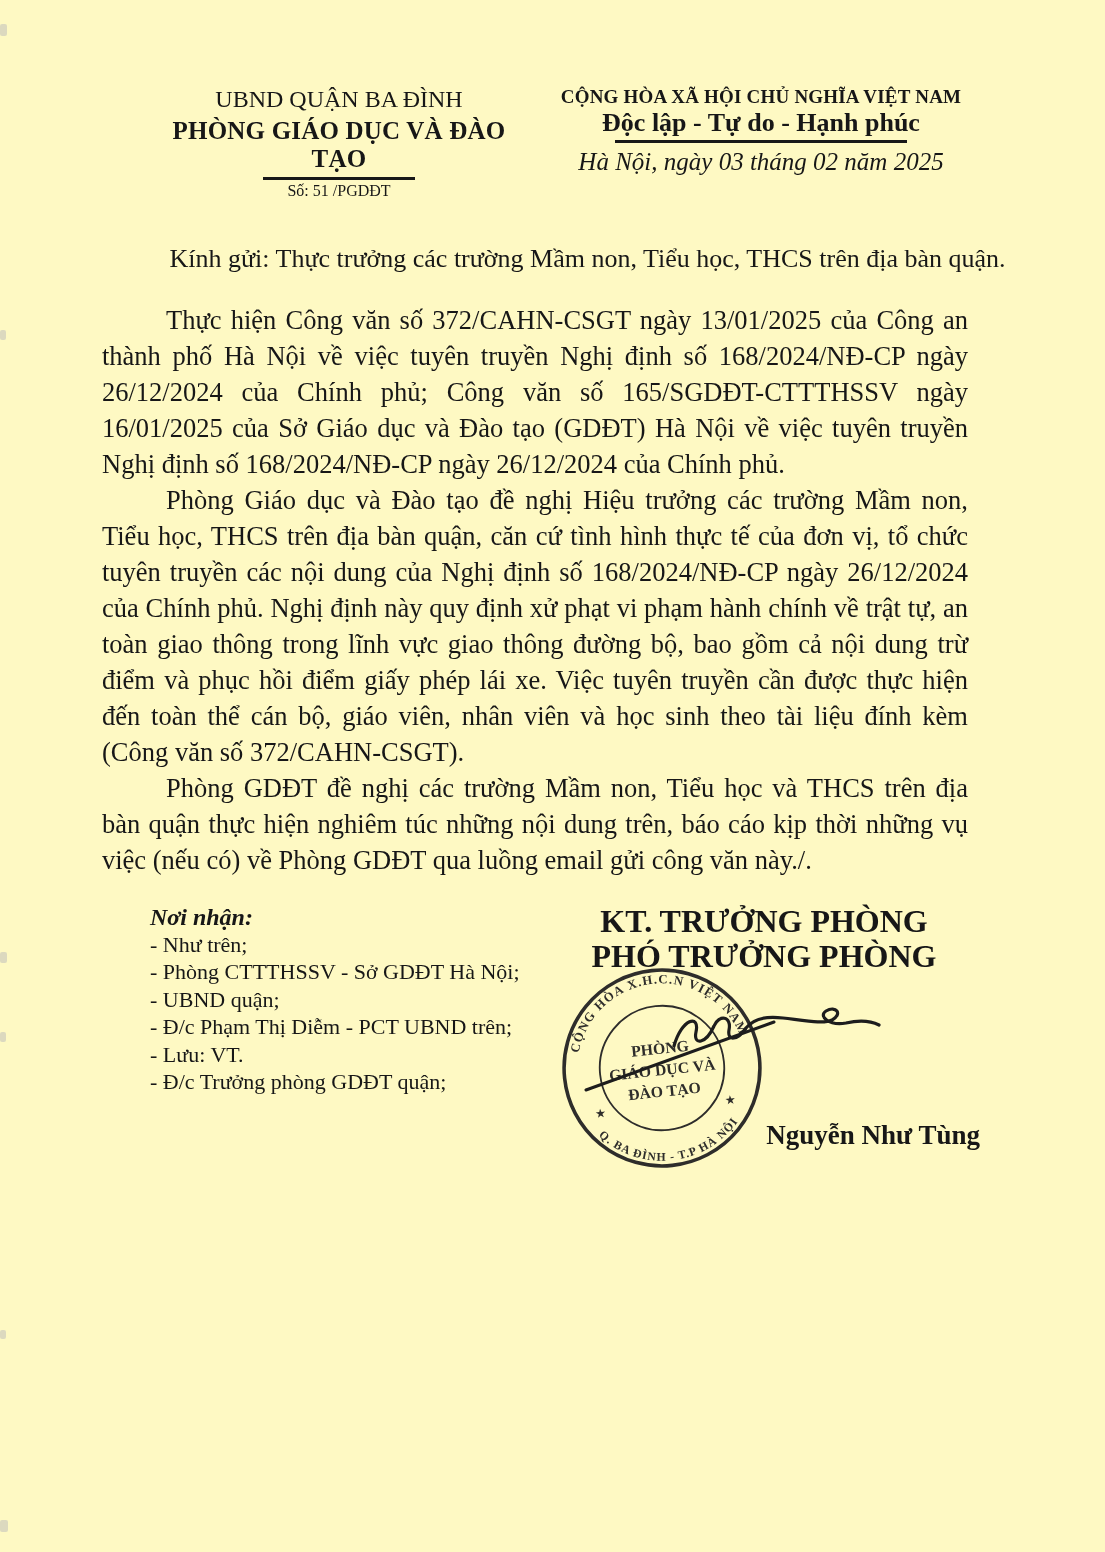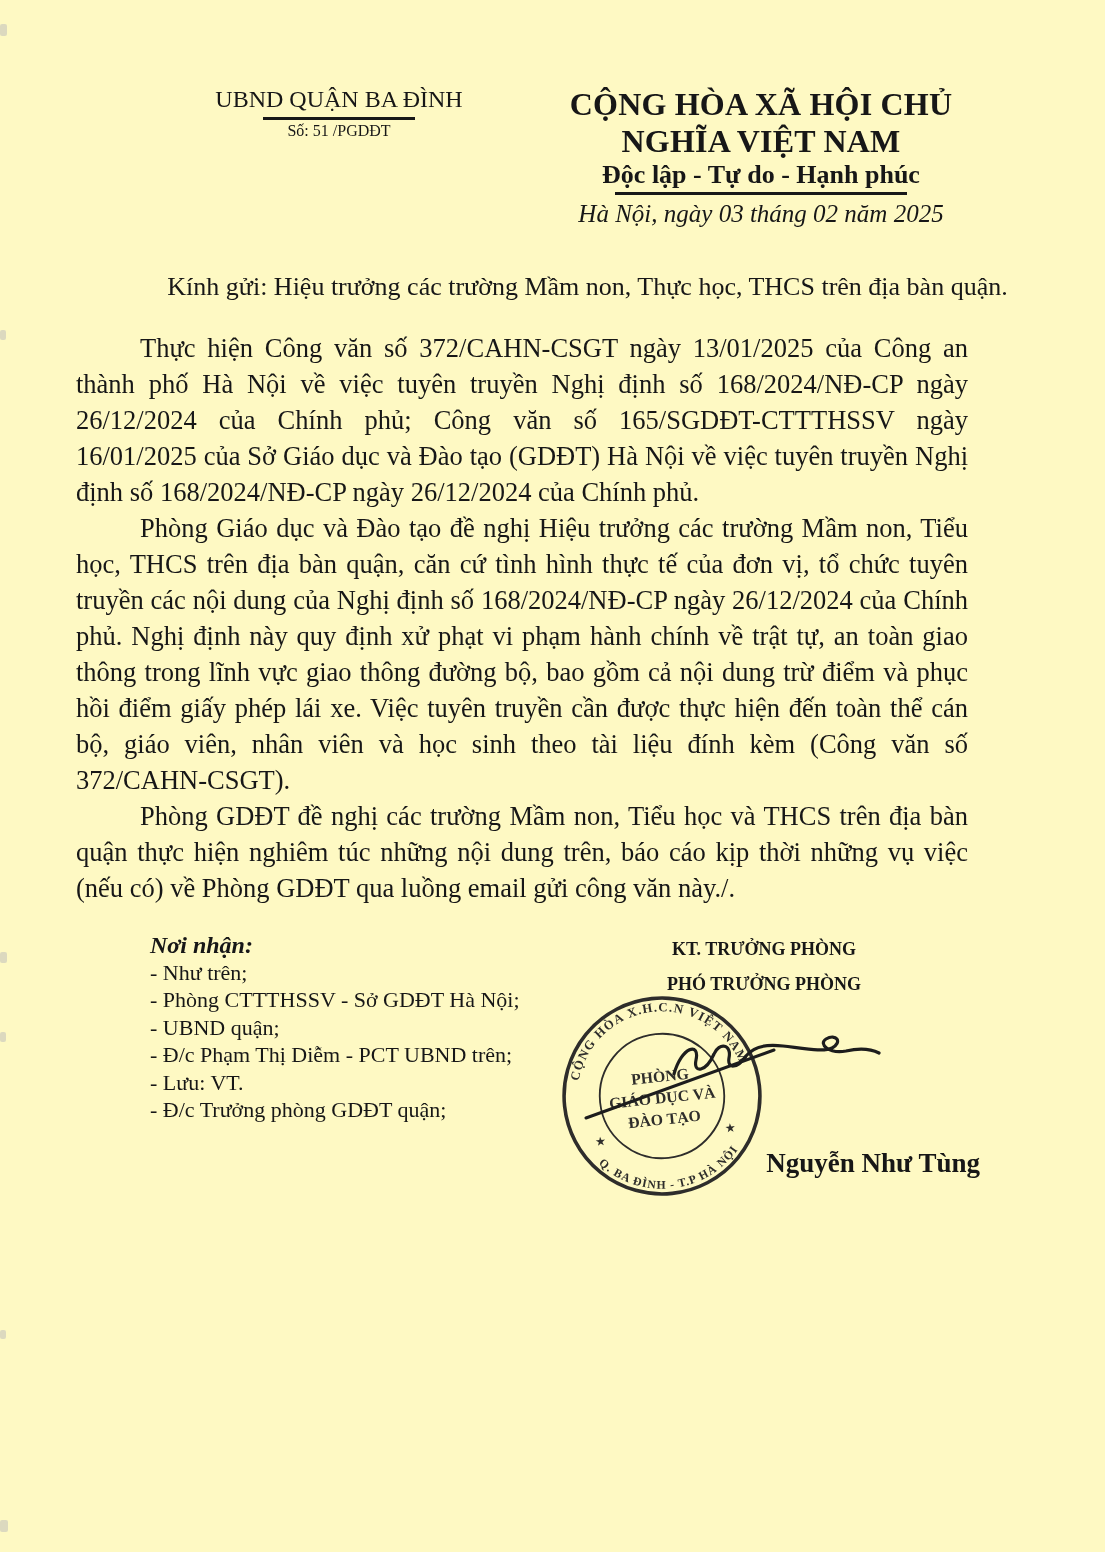--- a/index.html
+++ b/index.html
@@ -11,36 +11,36 @@
   }
   
   .header { display:flex; padding-top:86px; }
   .hl { margin-left:163px; width:352px; text-align:center; }
   .hl-parent { font-size:24px; }
   .hl-org { font-size:25px; font-weight:bold; margin-top:4px; letter-spacing:0.2px; }
   .hl-rule { width:152px; height:2.5px; background:#181818; margin:4px auto 2px auto; }
   .hl-num { font-size:16px; }
   .hl-subject { font-size:22.5px; line-height:1.42; margin-top:7px; }
   .hr { margin-left:14px; width:464px; text-align:center; }
-  .hr-country { font-size:32px; font-weight:bold; letter-spacing:0.2px; }
+  .hr-country { font-size:19px; font-weight:bold; letter-spacing:0.2px; }
   .hr-motto { font-size:26px; font-weight:bold; }
   .hr-rule { width:292px; height:2.5px; background:#181818; margin:2px auto 5px auto; }
   .hr-date { font-size:25px; font-style:italic; }
   
   .salutation { margin-top:44px; padding-left:70px; text-align:center; font-size:26px; }
-  .body-text { margin:28px 137px 0 76px; }
+  .body-text { margin:28px 137px 0 102px; }
   .para { font-size:26.5px; line-height:36px; text-align:justify; text-indent:64px; }
   
   .footer { display:flex; margin-top:26px; }
   .f-left { margin-left:150px; width:398px; }
   .f-label { font-size:24px; font-weight:bold; font-style:italic; }
   .f-item { font-size:22px; line-height:27.5px; }
   .f-item:first-of-type { margin-top:5px; }
   .f-right { position:relative; width:432px; height:280px; }
-  .sig-t1, .sig-t2 { text-align:center; font-size:18px; font-weight:bold; line-height:35px; }
+  .sig-t1, .sig-t2 { text-align:center; font-size:32px; font-weight:bold; line-height:35px; }
   .stamp { position:absolute; left:12px; top:62px; width:204px; height:204px; transform:rotate(-6deg); }
   .scrawl { position:absolute; left:30px; top:90px; width:312px; height:102px; }
   .signer { position:absolute; top:216px; left:0; right:0; text-align:right; font-size:27px; font-weight:bold; }
   
   .smudge { position:absolute; left:0; background:#bfbfbc; opacity:0.55; border-radius:2px; }
 </style>
 </head>
 <body>
 
 <div class="page">
@@ -48,32 +48,33 @@
   <div class="smudge" style="top:24px; width:7px; height:12px;"></div>
   <div class="smudge" style="top:330px; width:6px; height:10px;"></div>
   <div class="smudge" style="top:952px; width:7px; height:11px;"></div>
   <div class="smudge" style="top:1032px; width:6px; height:10px;"></div>
   <div class="smudge" style="top:1330px; width:6px; height:9px;"></div>
   <div class="smudge" style="top:1520px; width:8px; height:12px;"></div>
 
   <div class="header">
     <div class="hl">
       <div class="hl-parent">UBND QUẬN BA ĐÌNH</div>
+      <div class="hl-org">PHÒNG GIÁO DỤC VÀ ĐÀO TẠO</div>
       <div class="hl-rule"></div>
       <div class="hl-num">Số: 51  /PGDĐT</div>
     </div>
     <div class="hr">
       <div class="hr-country">CỘNG HÒA XÃ HỘI CHỦ NGHĨA VIỆT NAM</div>
       <div class="hr-motto">Độc lập  -  Tự do -  Hạnh phúc</div>
       <div class="hr-rule"></div>
       <div class="hr-date">Hà Nội, ngày 03  tháng 02 năm 2025</div>
     </div>
   </div>
 
-  <div class="salutation">Kính gửi: Hiệu trưởng các trường Mầm non, Thực học, THCS trên địa bàn quận.</div>
+  <div class="salutation">Kính gửi: Thực trưởng các trường Mầm non, Tiểu học, THCS trên địa bàn quận.</div>
 
   <div class="body-text">
     <p class="para" style="margin:0;">Thực hiện Công văn số 372/CAHN-CSGT ngày 13/01/2025 của Công an thành phố Hà Nội về việc tuyên truyền Nghị định số 168/2024/NĐ-CP ngày 26/12/2024 của Chính phủ; Công văn số 165/SGDĐT-CTTTHSSV ngày 16/01/2025 của Sở Giáo dục và Đào tạo (GDĐT) Hà Nội về việc tuyên truyền Nghị định số 168/2024/NĐ-CP ngày 26/12/2024 của Chính phủ.</p>
     <p class="para" style="margin:0;">Phòng Giáo dục và Đào tạo đề nghị Hiệu trưởng các trường Mầm non, Tiểu học, THCS trên địa bàn quận, căn cứ tình hình thực tế của đơn vị, tổ chức tuyên truyền các nội dung của Nghị định số 168/2024/NĐ-CP ngày 26/12/2024 của Chính phủ. Nghị định này quy định xử phạt vi phạm hành chính về trật tự, an toàn giao thông trong lĩnh vực giao thông đường bộ, bao gồm cả nội dung trừ điểm và phục hồi điểm giấy phép lái xe. Việc tuyên truyền cần được thực hiện đến toàn thể cán bộ, giáo viên, nhân viên và học sinh theo tài liệu đính kèm (Công văn số 372/CAHN-CSGT).</p>
     <p class="para" style="margin:0;">Phòng GDĐT đề nghị các trường Mầm non, Tiểu học và THCS trên địa bàn quận thực hiện nghiêm túc những nội dung trên, báo cáo kịp thời những vụ việc (nếu có) về Phòng GDĐT qua luồng email gửi công văn này./.</p>
   </div>
 
   <div class="footer">
     <div class="f-left">
       <div class="f-label">Nơi nhận:</div>

